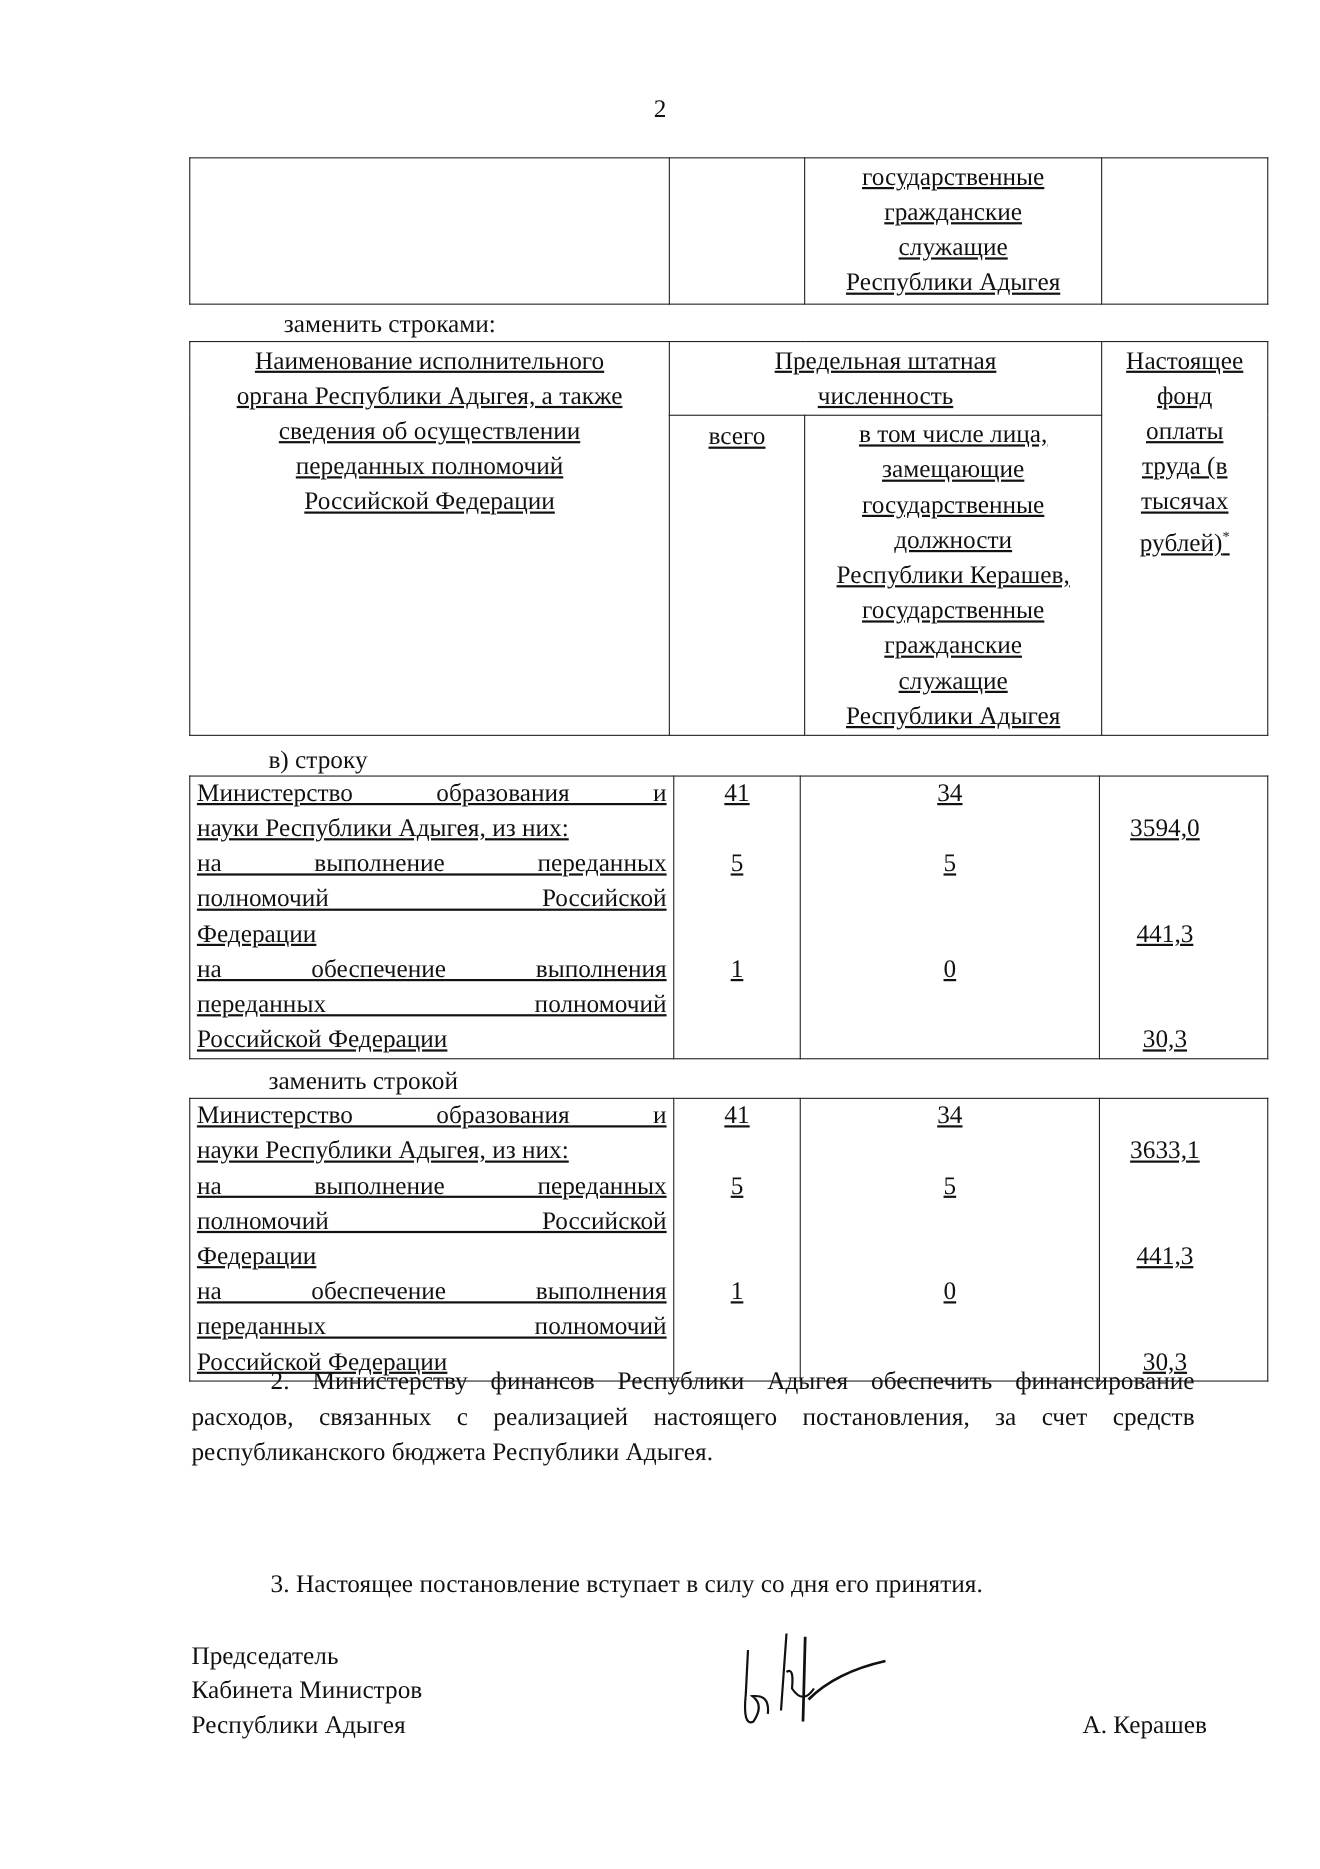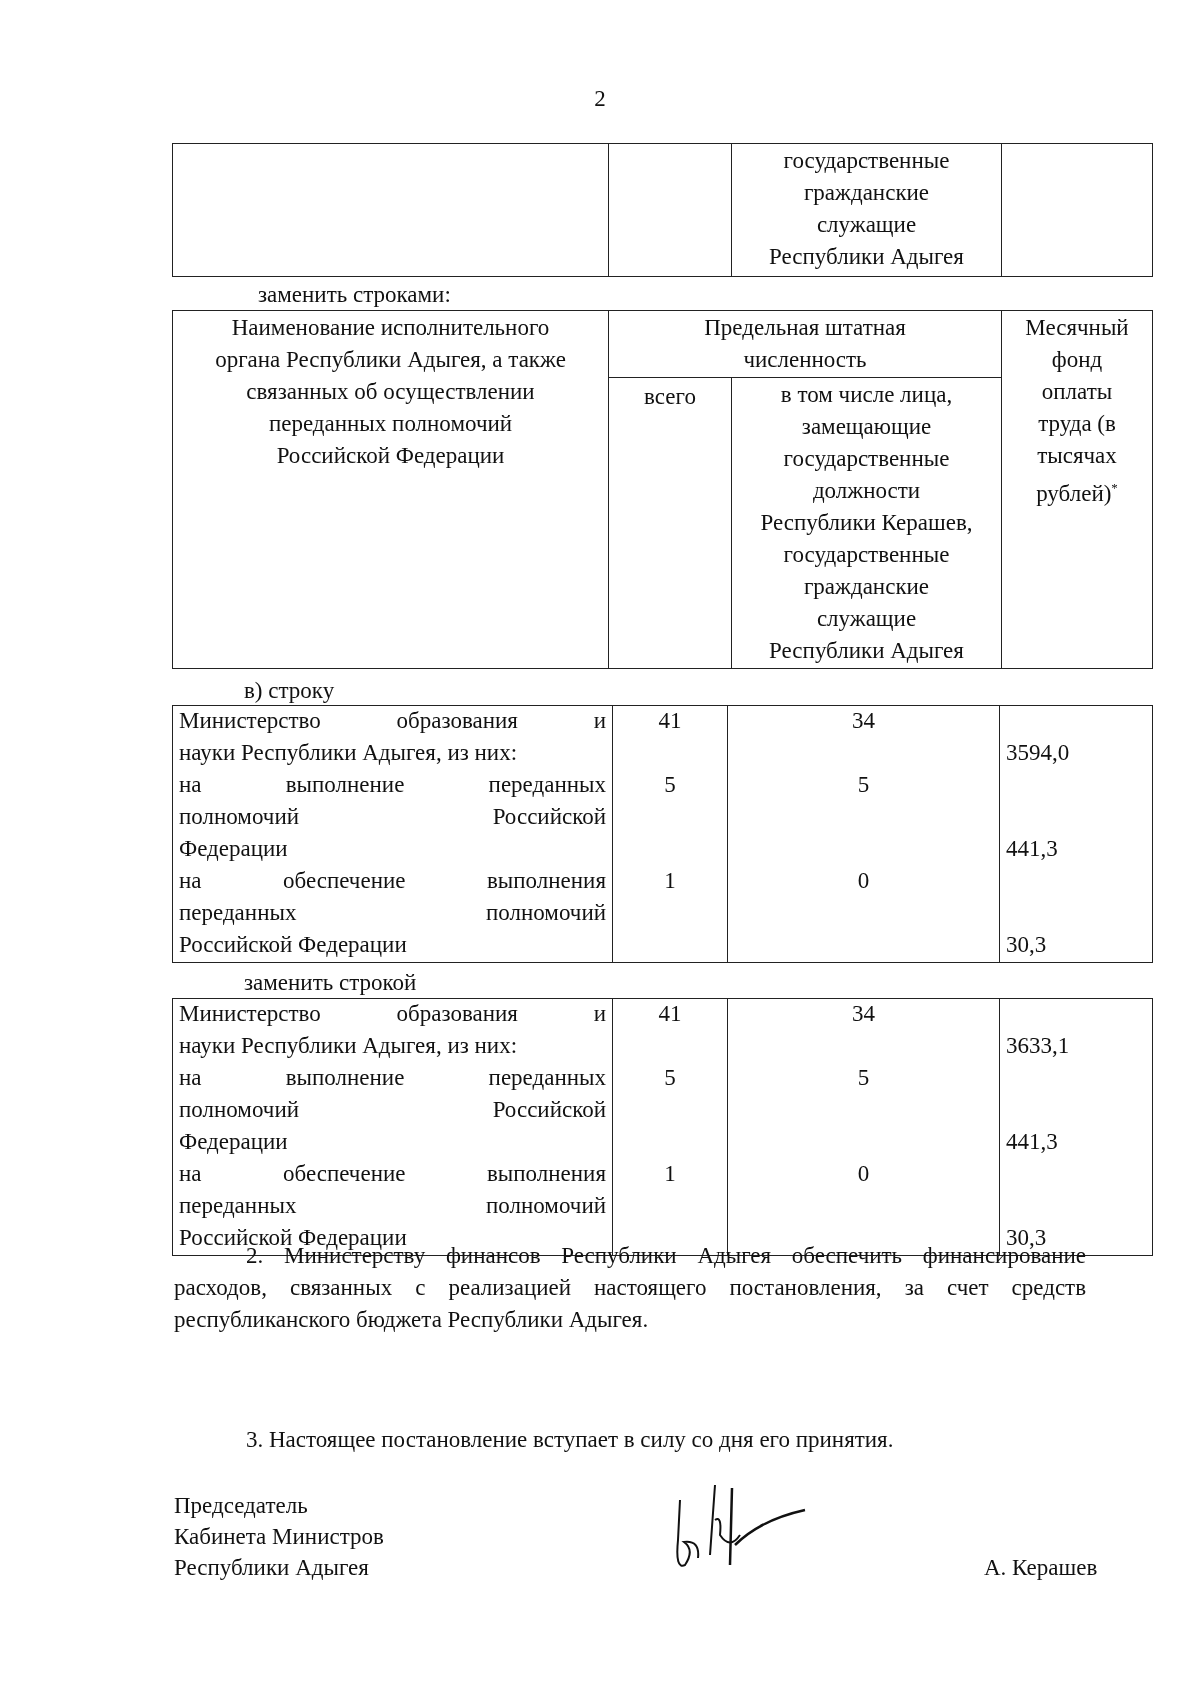--- a/index.html
+++ b/index.html
@@ -5,23 +5,23 @@
   html, body { margin: 0; padding: 0; background: #ffffff; }
   body {
     width: 1200px; height: 1699px; position: relative; overflow: hidden;
     font-family: "Liberation Serif", "DejaVu Serif", serif;
     color: #111111;
     font-size: 23px;
     line-height: 30px;
   }
   .page-num { position: absolute; left: 0; width: 1200px; top: 84px; text-align: center; font-size: 23px; }
   table { border-collapse: collapse; position: absolute; table-layout: fixed; }
-  td { border: 1.5px solid #222; padding: 0 6px; vertical-align: top; }
+  td { border: 1.5px solid #222; padding: 0 6px; vertical-align: top; text-decoration: underline; }
   .c { text-align: center; }
-  .r { text-align: left; }
+  .r { text-align: center; }
   .j { text-align: justify; text-align-last: justify; }
   .jl { text-align: left; }
   .label { position: absolute; left: 244px; font-size: 23px; }
   .para { position: absolute; left: 174px; width: 912px; text-align: justify; font-size: 23px; line-height: 32px; }
   .indent { text-indent: 72px; }
   .sig-left { position: absolute; left: 174px; top: 1490px; font-size: 23px; line-height: 31px; }
   .sig-name { position: absolute; left: 984px; top: 1553px; font-size: 23px; }
   .signature { position: absolute; left: 660px; top: 1480px; }
   .cell-lines div { height: 32px; white-space: nowrap; }
   .numcol div { height: 32px; }
@@ -60,30 +60,30 @@
       <col style="width:436px">
       <col style="width:123px">
       <col style="width:270px">
       <col style="width:151px">
     </colgroup>
   <tbody>
       <tr style="height:66px">
     <td rowspan="2" class="c cell-lines" style="padding:2px 0;">
       <div>Наименование исполнительного</div>
       <div>органа Республики Адыгея, а также</div>
-      <div>связанных об осуществлении</div>
+      <div>сведения об осуществлении</div>
       <div>переданных полномочий</div>
       <div>Российской Федерации</div>
     </td>
     <td colspan="2" class="c cell-lines" style="padding-top:2px;">
       <div>Предельная штатная</div>
       <div>численность</div>
     </td>
     <td rowspan="2" class="c cell-lines" style="padding-top:2px;">
-      <div>Месячный</div>
+      <div>Настоящее</div>
       <div>фонд</div>
       <div>оплаты</div>
       <div>труда (в</div>
       <div>тысячах</div>
       <div><span>рублей)</span><sup style="font-size:13px;">*</sup></div>
     </td>
   </tr>
   <tr style="height:288px">
     <td class="c" style="padding-top:4px;">всего</td>
     <td class="c cell-lines" style="padding-top:2px;">

